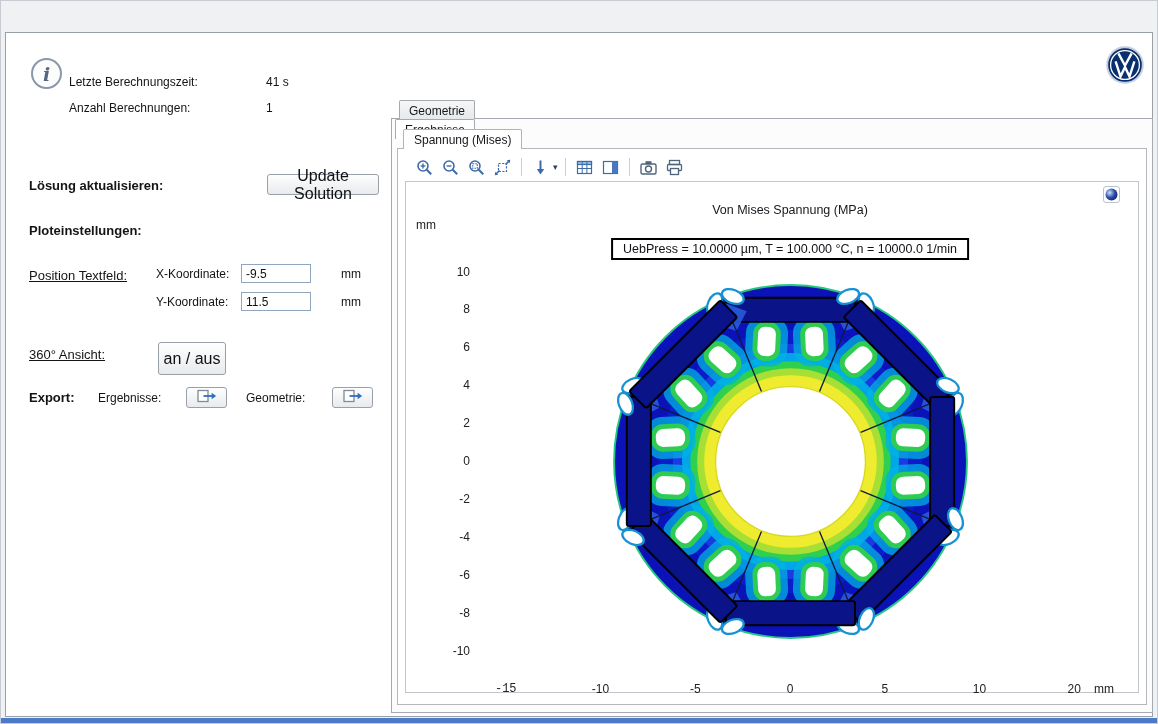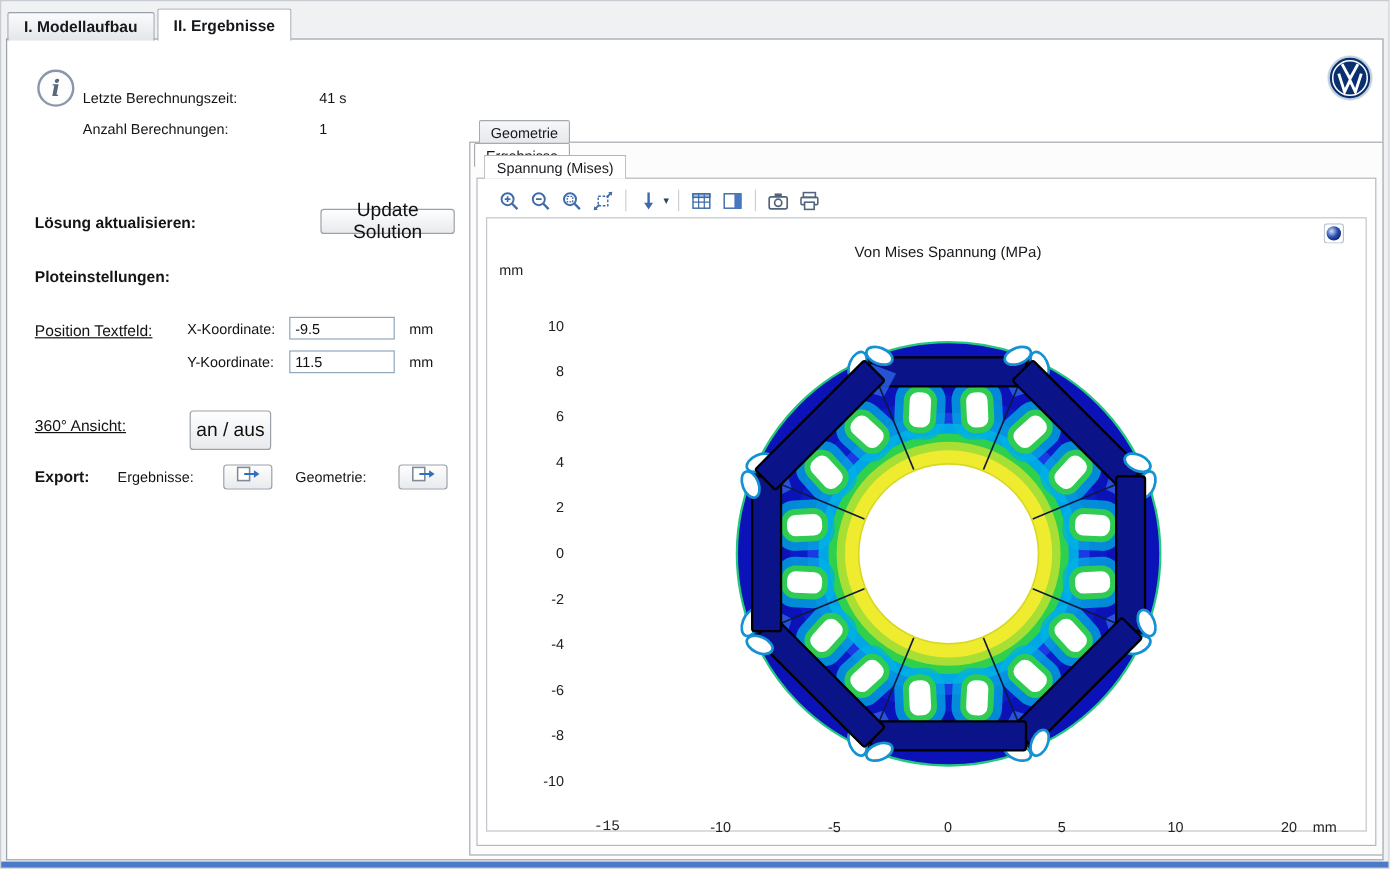--- a/index.html
+++ b/index.html
@@ -15,21 +15,21 @@
        background:linear-gradient(#fafbfc,#e3e6ea);cursor:pointer;white-space:nowrap;}
   .tab.active{height:27px;padding-top:6px;background:#fff;}
 
   .content{position:absolute;left:4px;right:4px;top:31px;bottom:6px;background:#fff;border:1px solid #9aa0a8;}
 
   .lbl{position:absolute;font-size:12px;color:#141414;white-space:nowrap;}
   .h{font-weight:bold;font-size:13px;}
   .ul{font-size:13px;text-decoration:underline;}
   .btn{position:absolute;font-size:16px;color:#111;border:1px solid #9aa0a8;border-radius:3px;
        background:linear-gradient(#fefefe,#e8eaed);cursor:pointer;display:flex;align-items:center;justify-content:center;}
-  .inp{position:absolute;width:88px;height:19px;border:1px solid #8fa6bd;background:#fff;
+  .inp{position:absolute;width:70px;height:19px;border:1px solid #8fa6bd;background:#fff;
        font-family:"Liberation Sans",sans-serif;font-size:12px;padding:1px 4px;color:#111;}
   .info-icon{position:absolute;left:30px;top:57px;width:31px;height:31px;border-radius:50%;
        border:2px solid #8a97ab;color:#56677e;display:flex;align-items:center;justify-content:center;
        font-family:"DejaVu Serif",serif;font-style:italic;font-weight:bold;font-size:19px;background:#fdfdfe;}
   .vw-logo{position:absolute;left:1104px;top:44px;width:40px;height:40px;}
 
   
   .stabbar{position:absolute;left:394px;top:99px;display:flex;align-items:flex-end;z-index:5;flex-direction:column;}
   .stab{height:19px;padding:3px 9px 2px;font-size:12px;color:#16181c;border:1px solid #a6aab0;border-bottom:none;
         margin-right:1px;border-radius:2px 2px 0 0;background:linear-gradient(#f6f7f8,#e6e8eb);cursor:pointer;white-space:nowrap;}
@@ -54,24 +54,20 @@
   .unit-br{left:688px;top:500px;}
   .xtick{position:absolute;top:500px;transform:translateX(-50%);font-size:12px;color:#222;}
   .ytick{position:absolute;left:0;width:64px;text-align:right;transform:translateY(-50%);font-size:12px;color:#222;}
   .motor{position:absolute;left:191px;top:86px;width:387px;height:387px;}
 </style>
 </head>
 <body>
 
 <div class="app">
 
-  <div class="tabbar">
-    <div class="tab">I. Modellaufbau</div>
-    <div class="tab active">II. Ergebnisse</div>
-  </div>
 
   <div class="content"></div>
 
   <div class="vw-logo">
     <svg width="40" height="40" viewBox="-20 -20 40 40">
       <circle r="19" fill="#dde4ee"></circle>
       <circle r="17.6" fill="#0a2f6e"></circle>
       <circle r="17.6" fill="none" stroke="#c2cedf" stroke-width="1.6"></circle>
       <circle r="14.4" fill="none" stroke="#ffffff" stroke-width="1.3"></circle>
       <path d="M -6.6 -11.6 L 0 0.6 L 6.6 -11.6" fill="none" stroke="#ffffff" stroke-width="2.4"></path>
@@ -210,20 +206,21 @@
             <stop offset="0%" stop-color="#cfe0f4"></stop>
               <stop offset="55%" stop-color="#2a4fb0"></stop>
               <stop offset="100%" stop-color="#0c1e66"></stop>
           </radialGradient>
         </defs>
         <rect x="0.5" y="0.5" width="16" height="16" rx="2.5" fill="#ffffff" stroke="#b8c2d0"></rect>
         <circle cx="8.5" cy="8.5" r="6" fill="url(#cg)"></circle>
       </svg>
     </div>
     <span class="unit unit-tl">mm</span>
+    <div class="annotation">UebPress = 10.0000 µm, T = 100.000 °C, n = 10000.0  1/min</div>
 
     <svg class="motor" viewBox="-10.2 -10.2 20.4 20.4">
       <g>
         <circle r="9.3" fill="#0a12b8" stroke="#22c87d" stroke-width="0.1"></circle>
         <circle r="6.95" fill="#0d1cc9"></circle>
         <circle r="6.2" fill="#1b3ae4"></circle>
         <circle r="5.72" fill="#00a6e6"></circle>
         <circle r="5.28" fill="#2ed04e"></circle>
         <circle r="4.92" fill="#a8df35"></circle>
         <circle r="4.55" fill="#efec2f"></circle>

